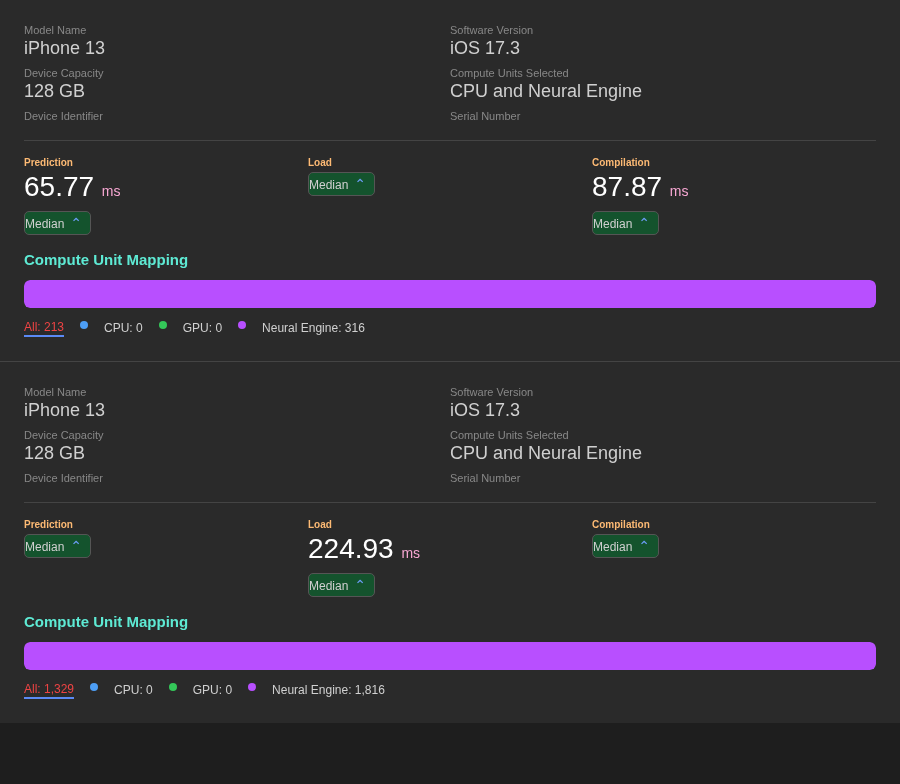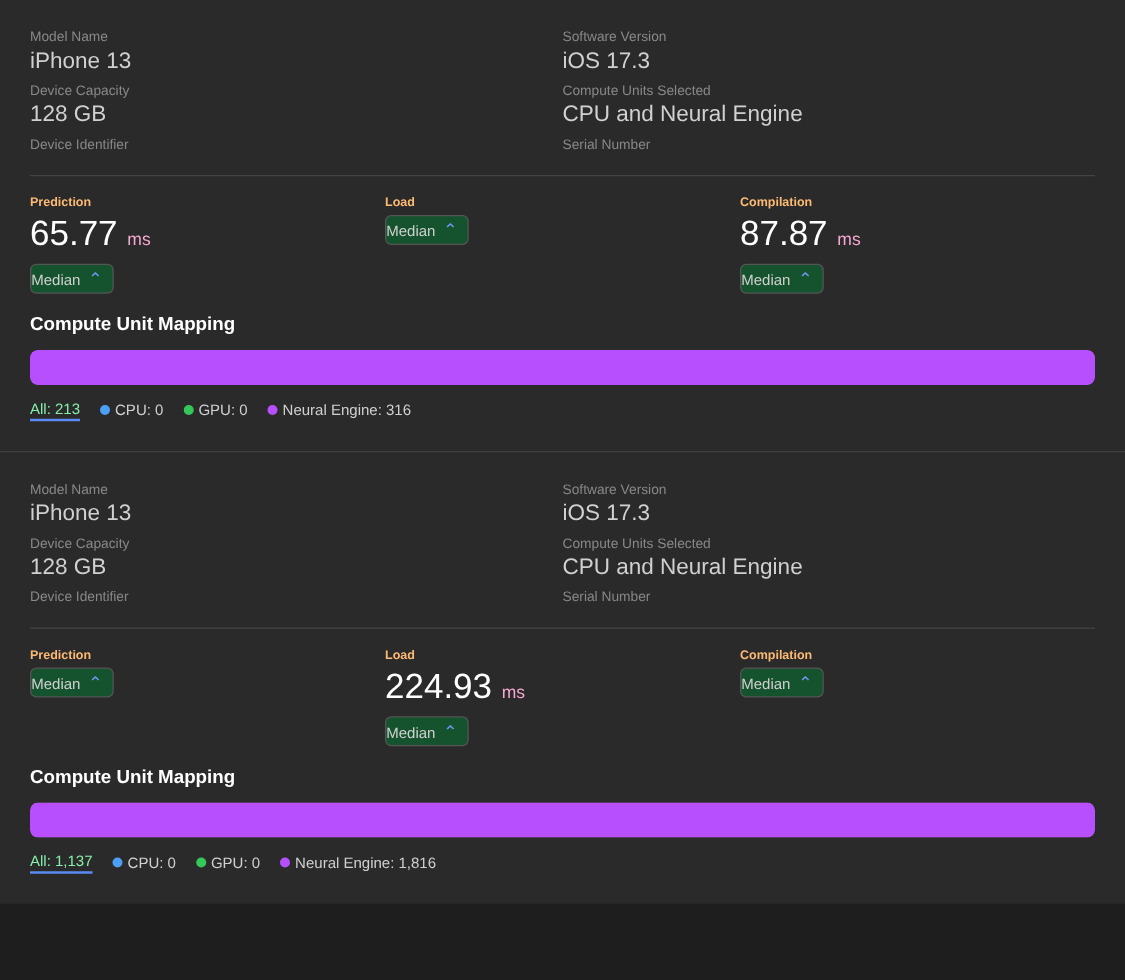--- a/index.html
+++ b/index.html
@@ -98,21 +98,21 @@
     }
 
     .dropdown-arrow {
       color: #6b9cf5;
       font-size: 14px;
     }
 
     .section-title {
       font-size: 15px;
       font-weight: 600;
-      color: #ffffff;
+      color: #5eead4;
       margin-bottom: 12px;
     }
 
     .bar-container {
       width: 100%;
       height: 28px;
       background-color: #3a3a3a;
       border-radius: 6px;
       overflow: hidden;
       margin-bottom: 12px;
@@ -126,29 +126,28 @@
 
     .bar-legend {
       display: flex;
       align-items: center;
       gap: 16px;
       font-size: 12px;
       color: #d0d0d0;
     }
 
     .legend-all {
-      color: #86efac;
+      color: #ef4444;
       border-bottom: 2px solid #5b8af5;
       padding-bottom: 1px;
     }
 
     .legend-item {
       display: flex;
-      align-items: center;
-      gap: 4px;
+      gap: 16px;
     }
 
     .legend-dot {
       width: 8px;
       height: 8px;
       border-radius: 50%;
       display: inline-block;
     }
 
     .dot-cpu { background-color: #4d9ef5; }
@@ -296,21 +295,21 @@
             </button>
           </div>
 
       </div>
 
       <div class="section-title">Compute Unit Mapping</div>
       <div class="bar-container">
         <div class="bar-fill" style="width: 100%; background-color: #b84fff;"></div>
       </div>
       <div class="bar-legend">
-        <span class="legend-all">All: 1,137</span>
+        <span class="legend-all">All: 1,329</span>
         <span class="legend-item">
           <span class="legend-dot dot-cpu"></span>
           <span>CPU: 0</span>
         </span>
         <span class="legend-item">
           <span class="legend-dot dot-gpu"></span>
           <span>GPU: 0</span>
         </span>
         <span class="legend-item">
           <span class="legend-dot dot-neural"></span>

